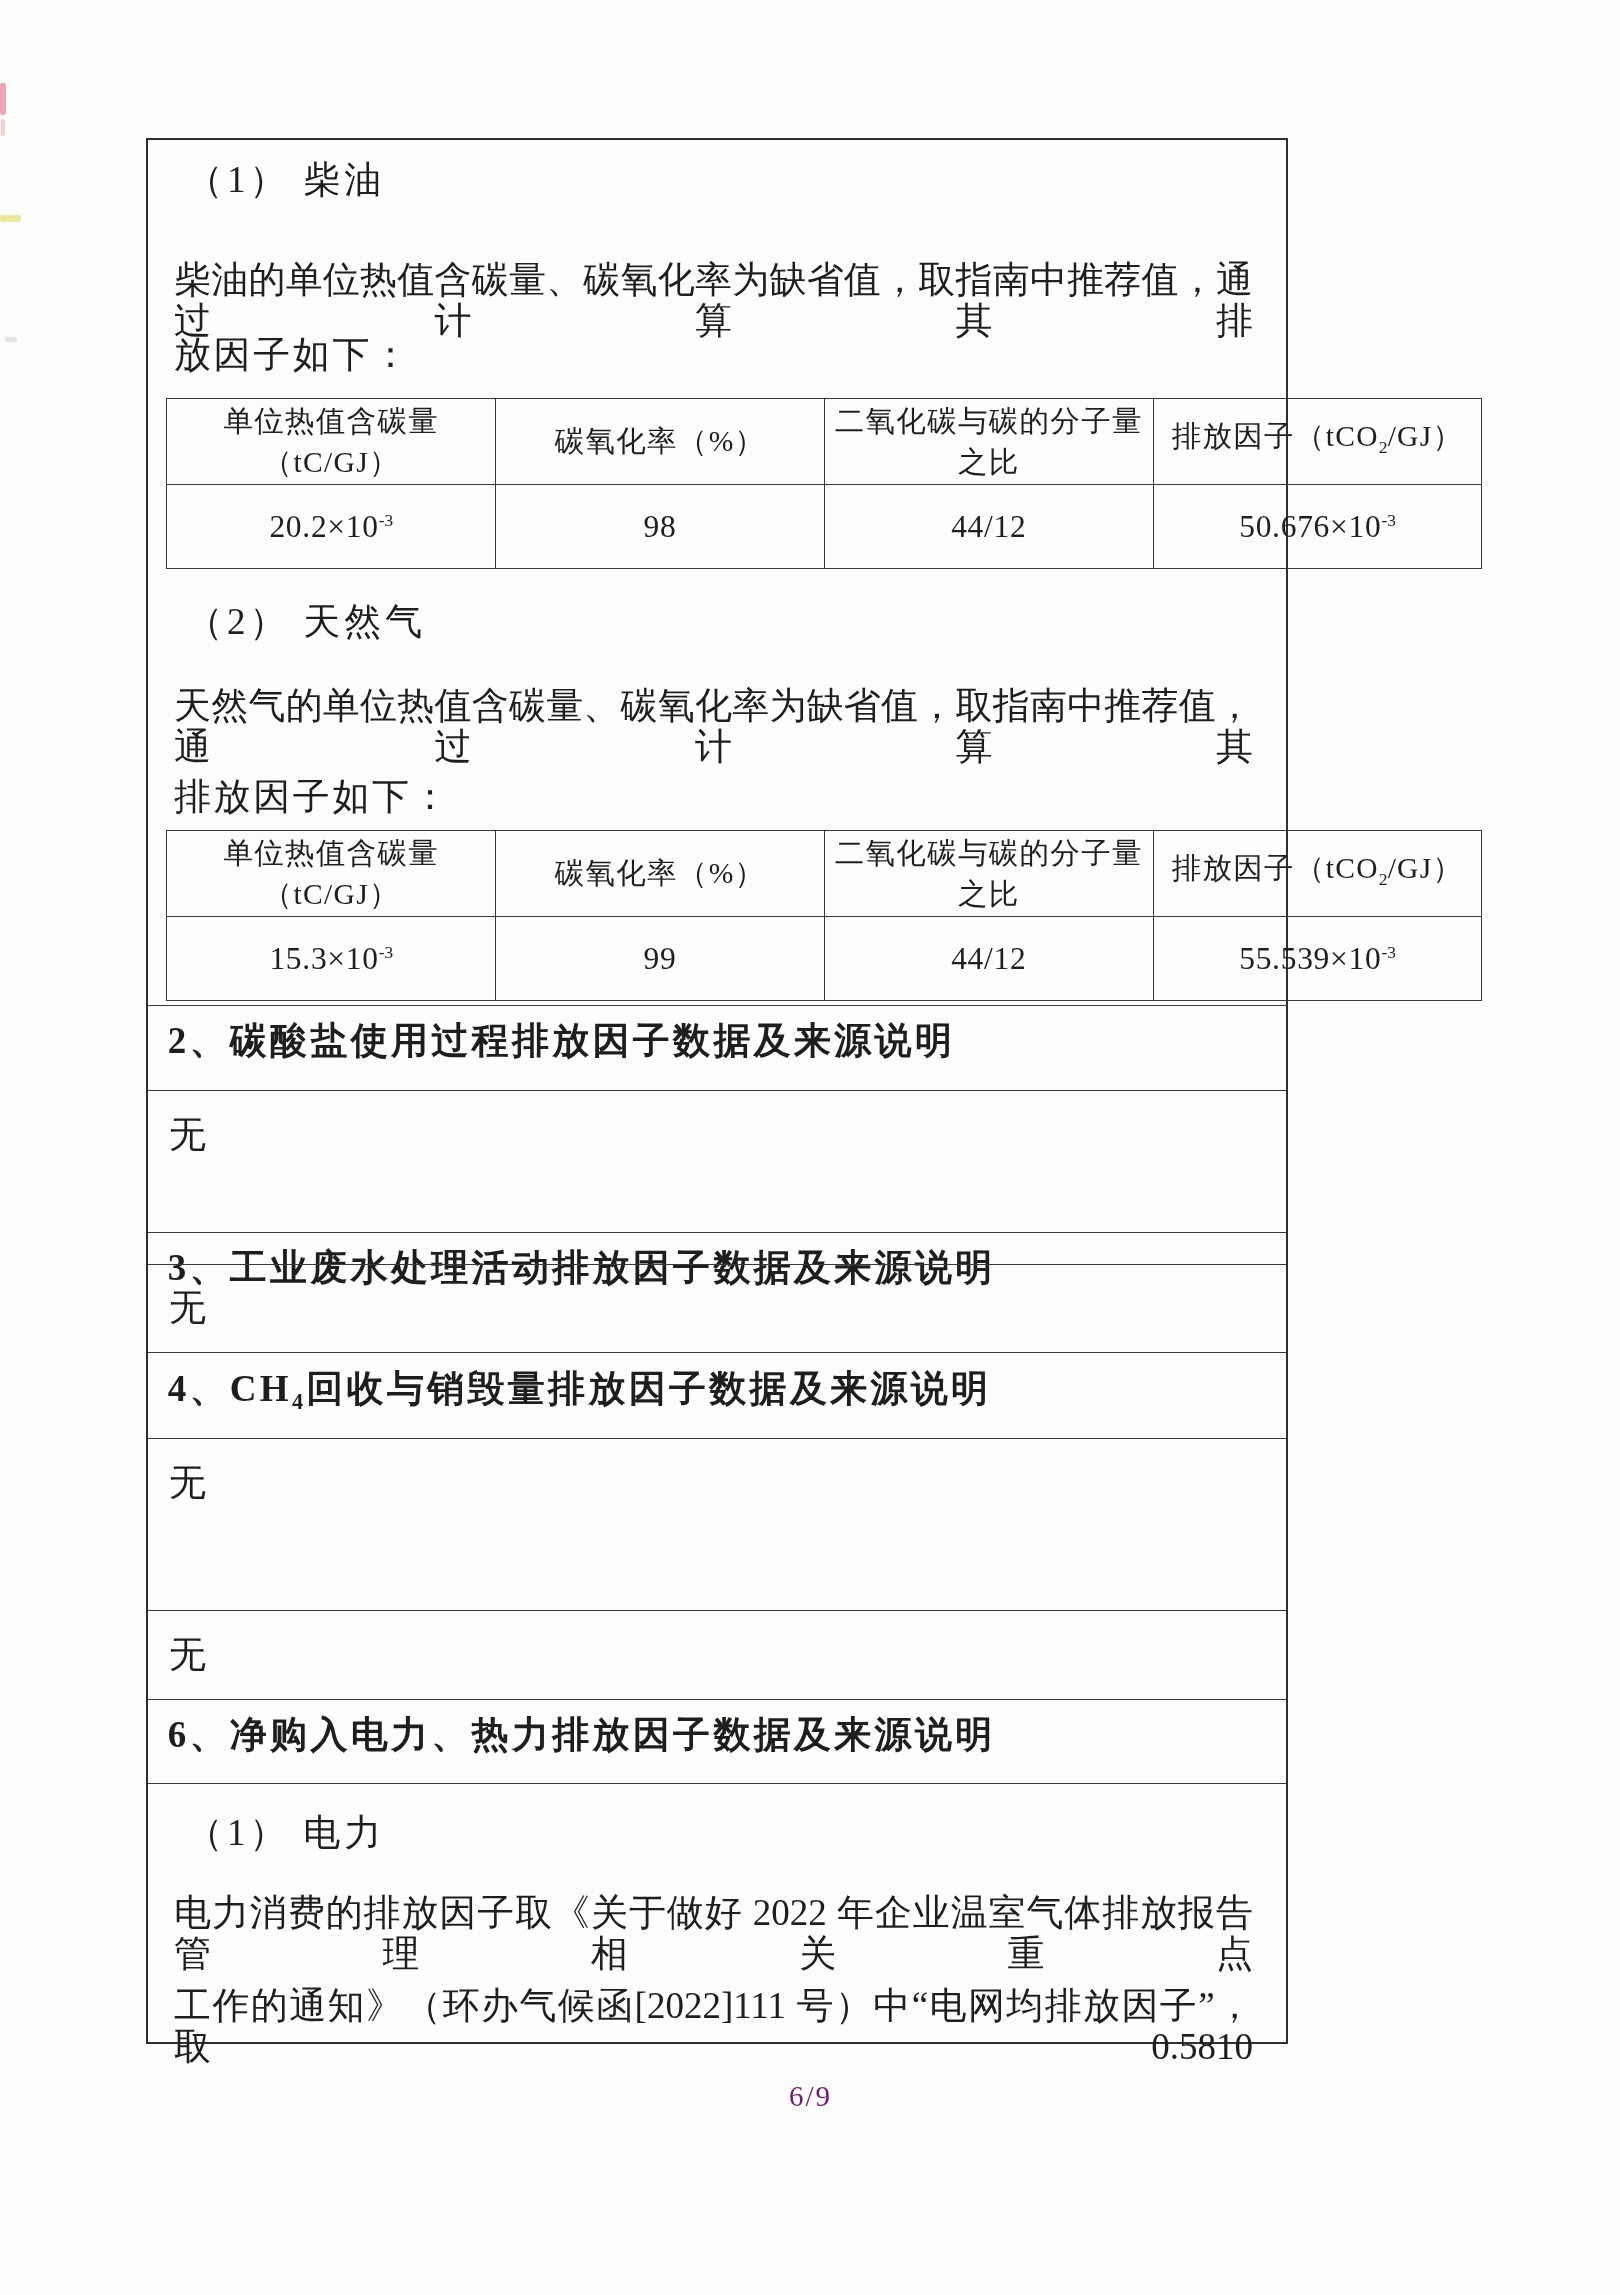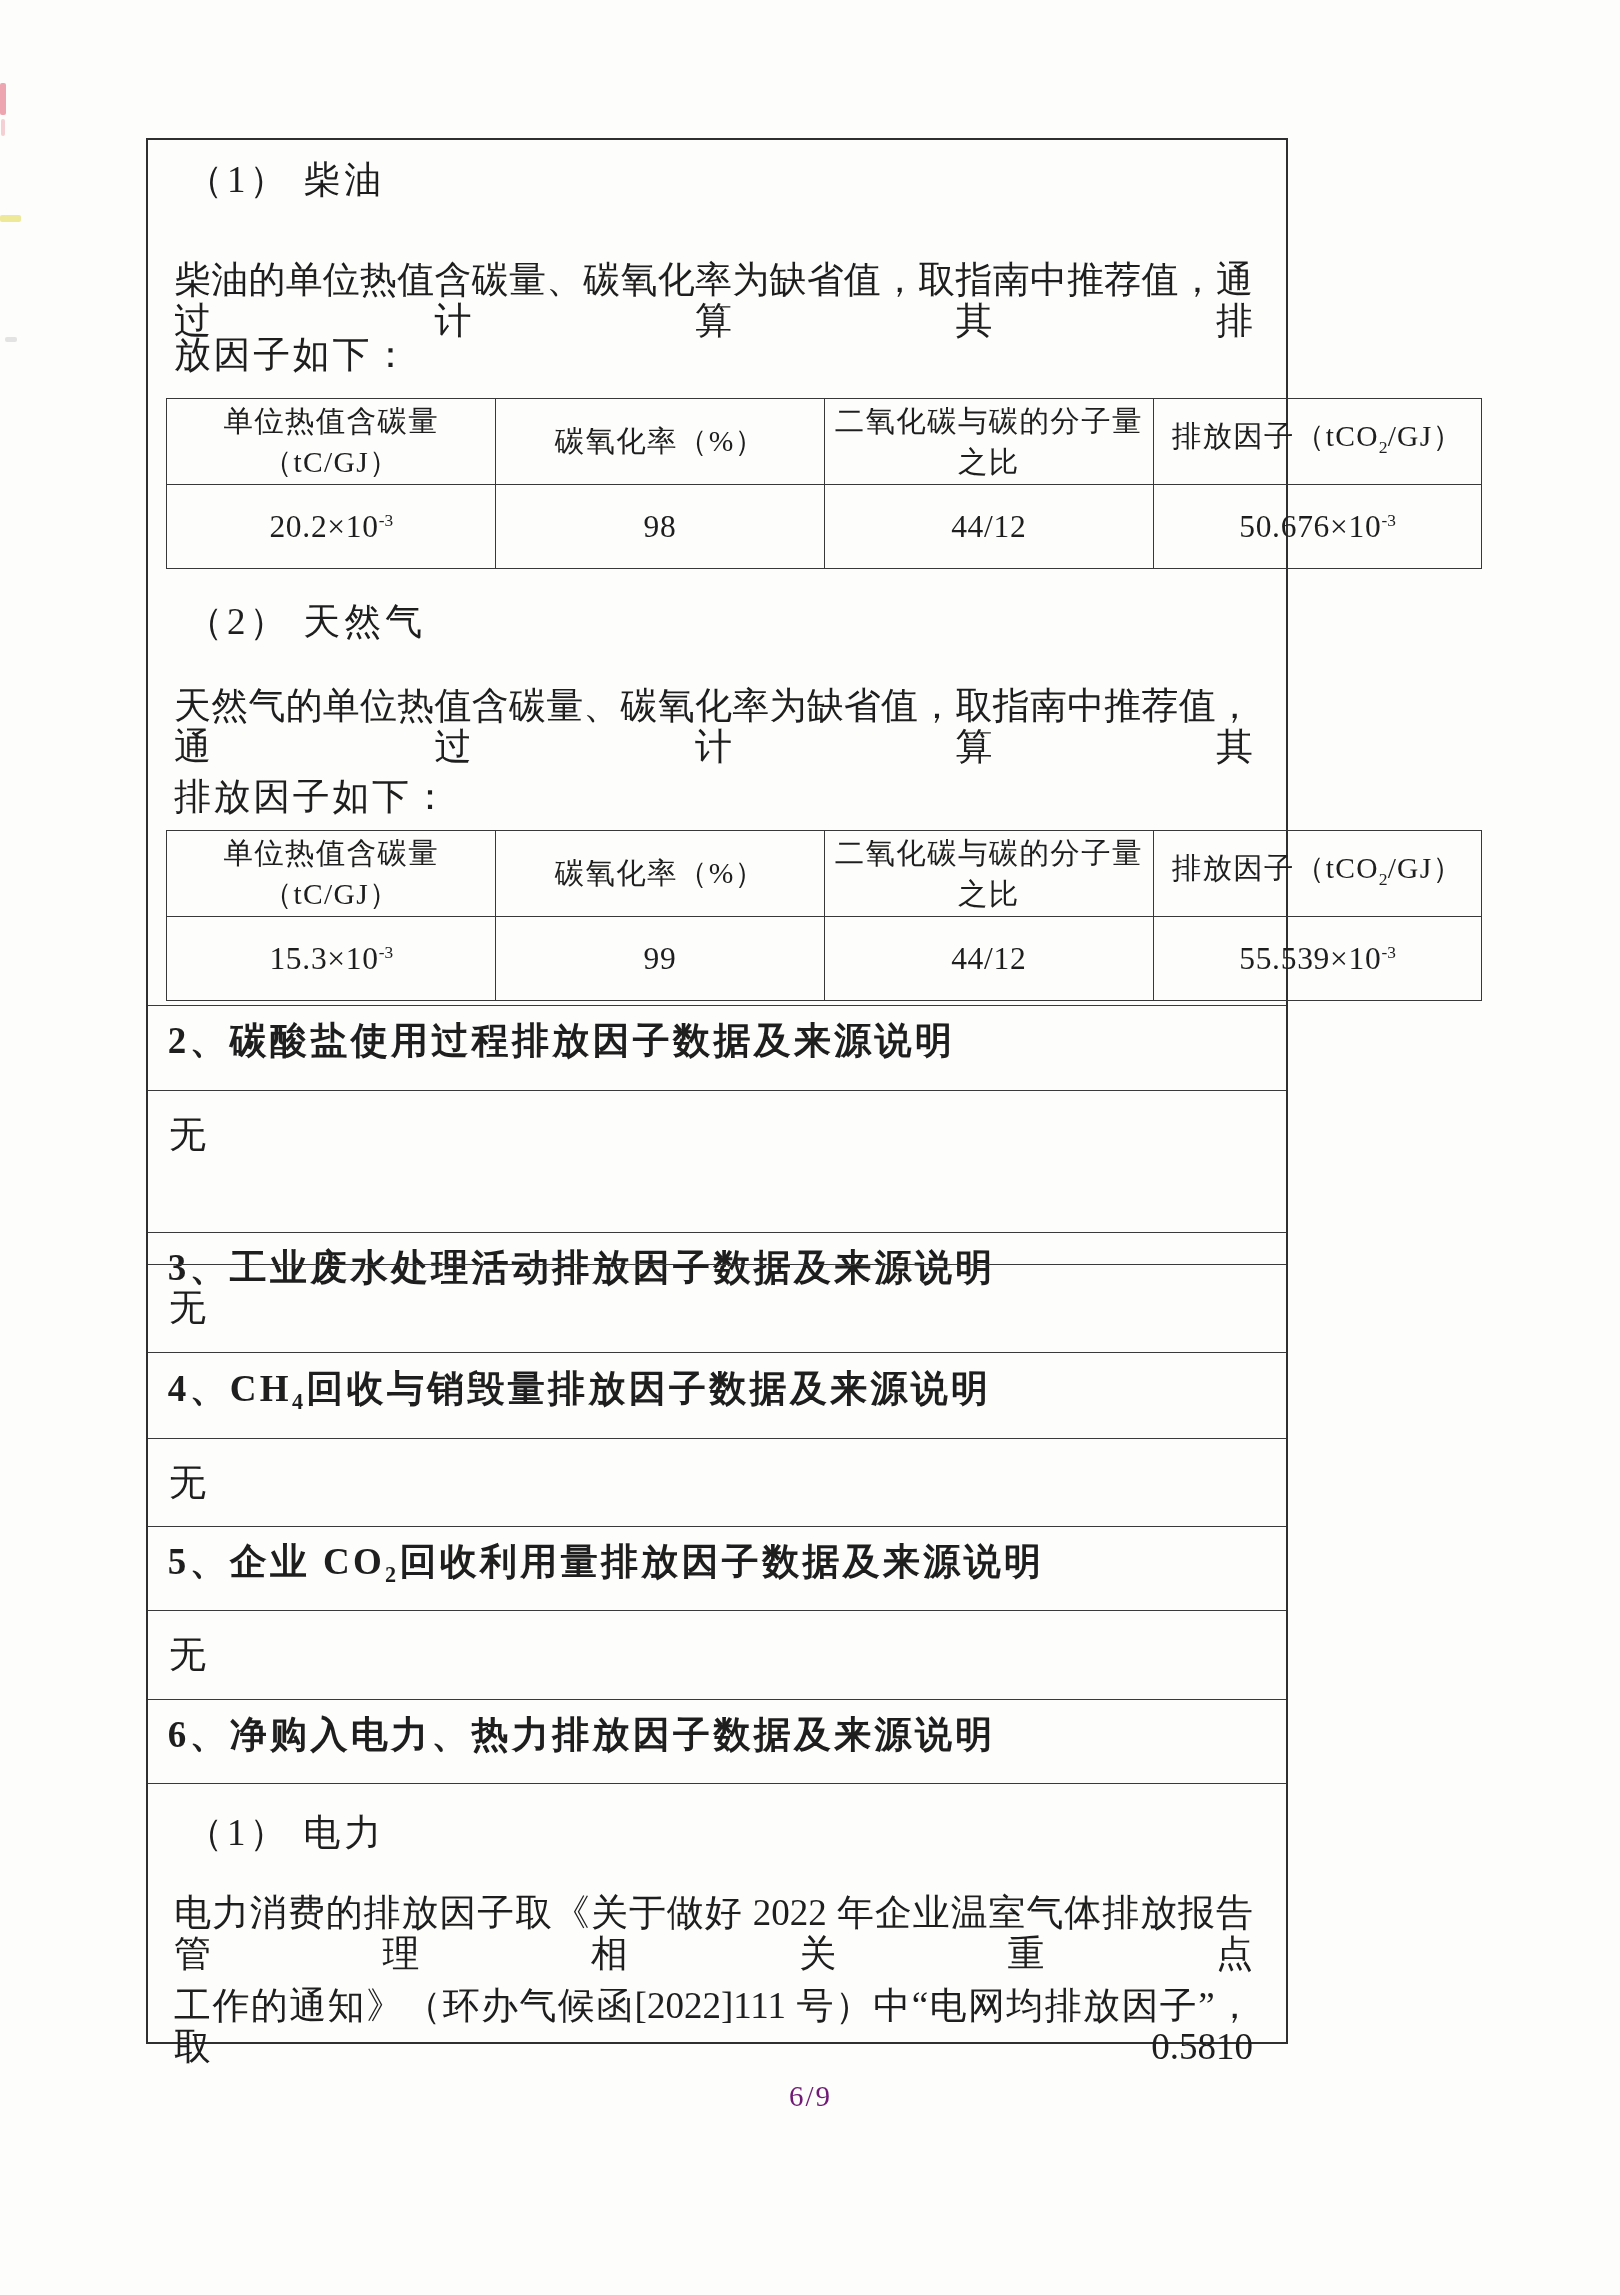--- a/index.html
+++ b/index.html
@@ -172,23 +172,20 @@
       <div class="qa-answer-text">无</div>
     </div>
 
     <div class="row" style="top:1212px; height:86px;">
       <div class="qa-title-text"><span>4、CH</span><sub>4</sub><span>回收与销毁量排放因子数据及来源说明</span></div>
     </div>
     <div class="row" style="top:1298px; height:88px;">
       <div class="qa-answer-text">无</div>
     </div>
 
-    <div class="row" style="top:1386px; height:84px;">
-      <div class="qa-title-text"><span>5、企业 CO</span><sub>2</sub><span>回收利用量排放因子数据及来源说明</span></div>
-    </div>
     <div class="row" style="top:1470px; height:89px;">
       <div class="qa-answer-text">无</div>
     </div>
 
     <div class="row" style="top:1559px; height:84px;">
       <div class="qa-title-text"><span>6、净购入电力、热力排放因子数据及来源说明</span><sub></sub><span></span></div>
     </div>
 
     <div class="row" style="top:1643px; height:259px; display:block; position:absolute;">
       <div class="sub-heading" style="top:29px;">（1） 电力</div>

